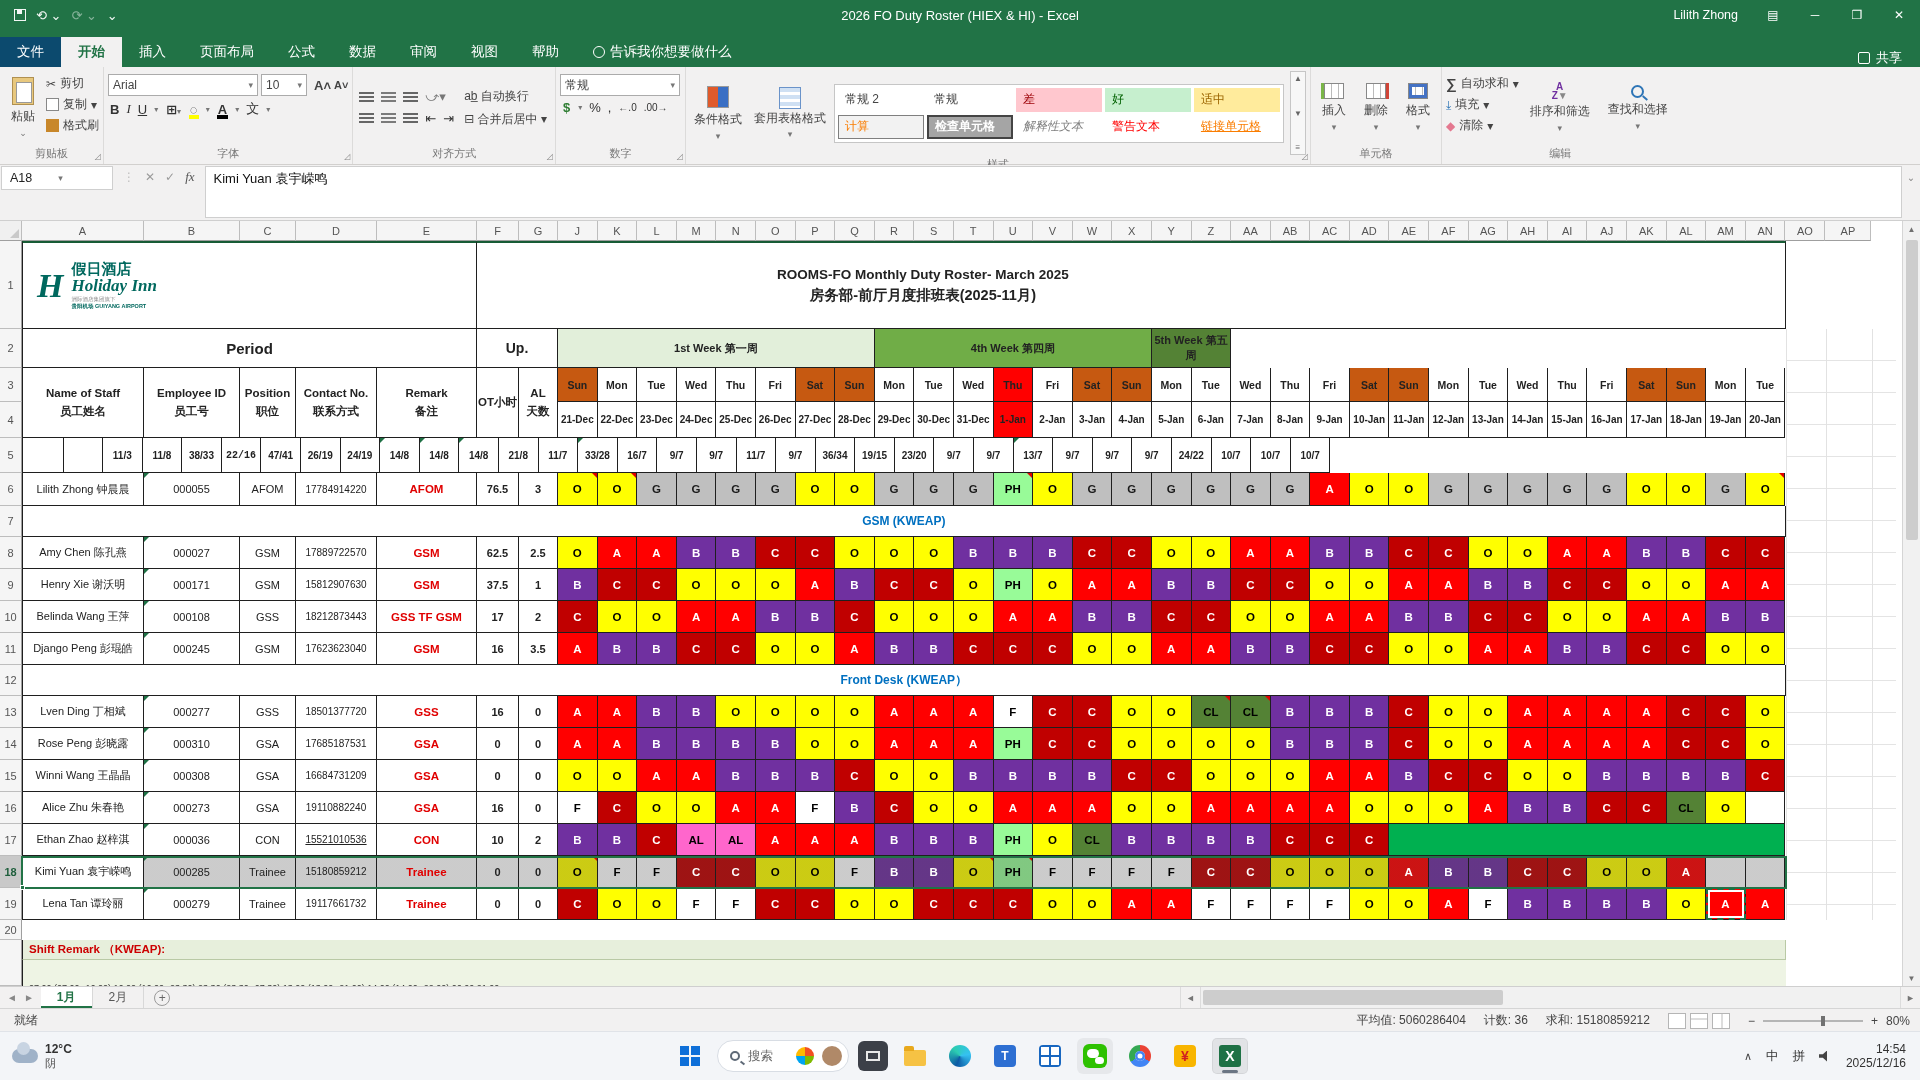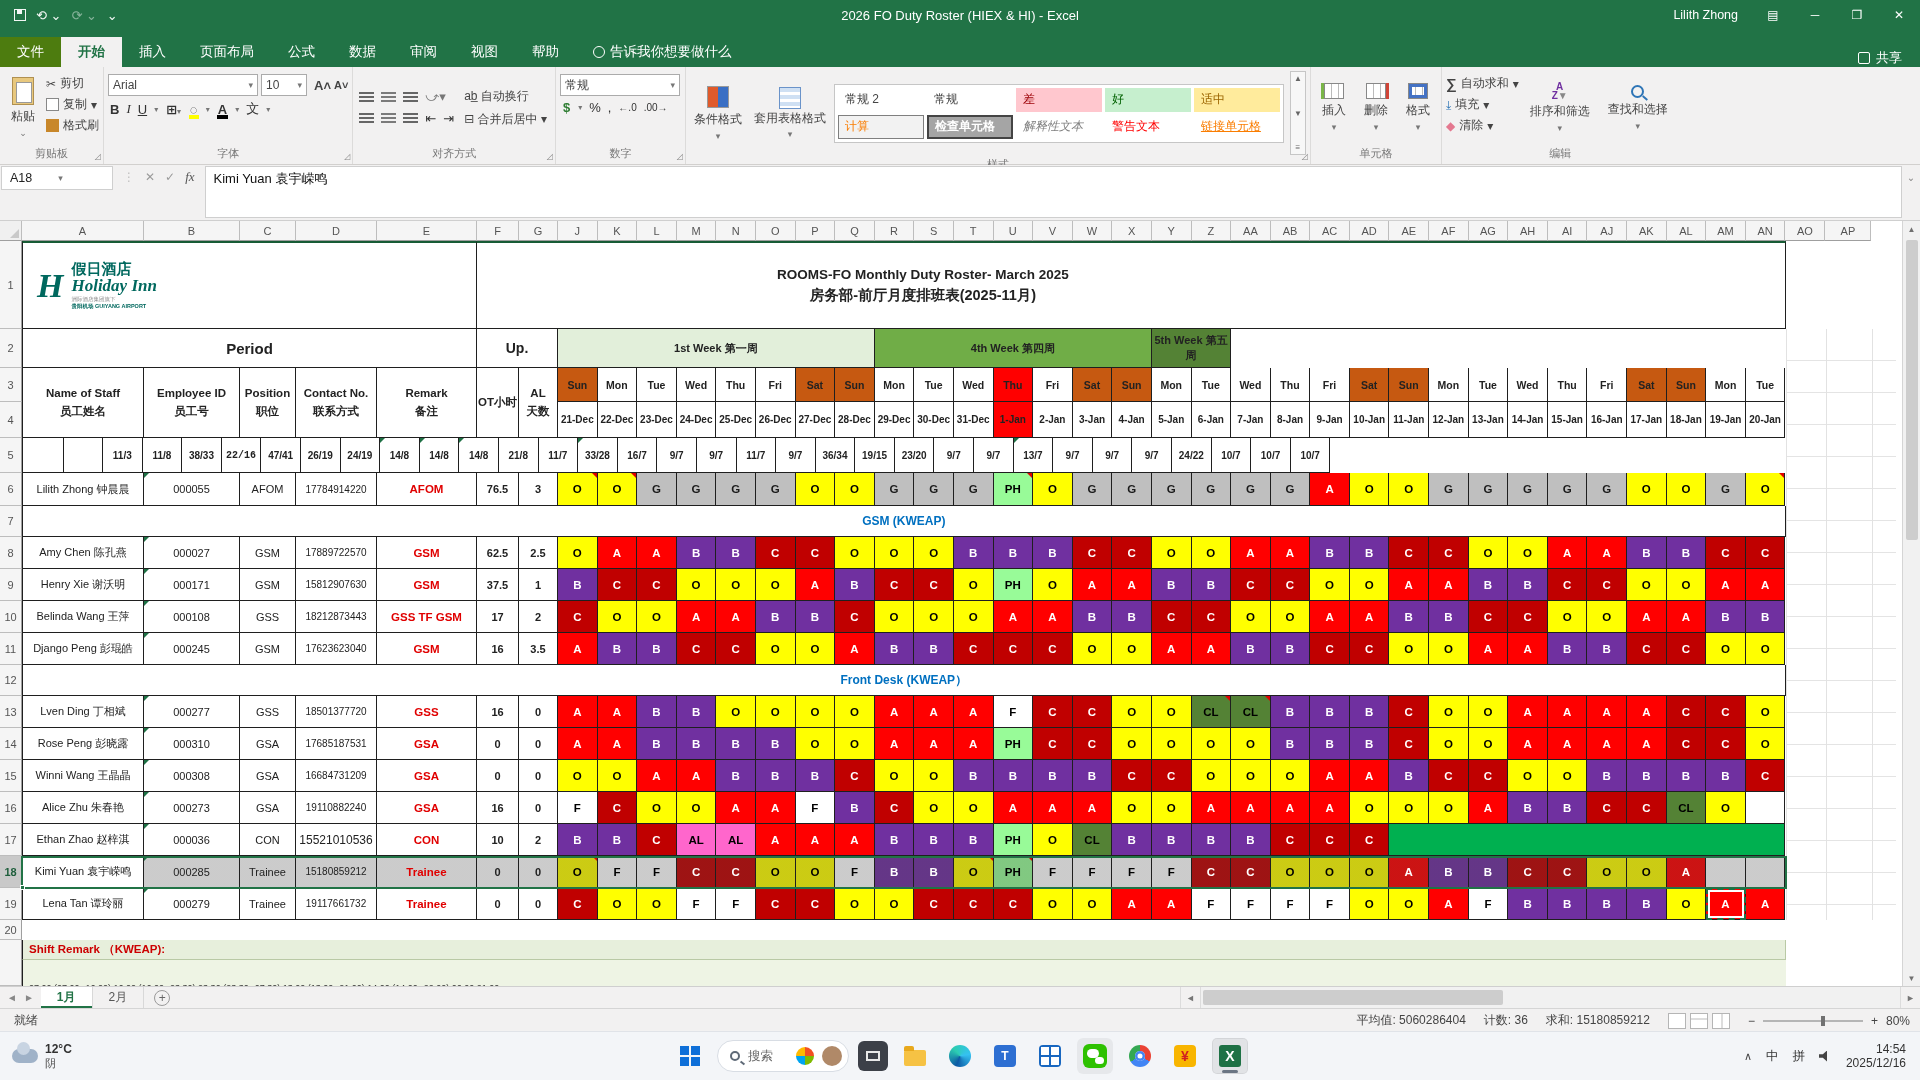--- a/index.html
+++ b/index.html
@@ -16,21 +16,21 @@
   .saveico{width:12px;height:12px;border:1.5px solid #fff;position:relative;display:inline-block}
   .saveico:after{content:"";position:absolute;left:2px;top:0;width:5px;height:4px;background:#fff}
   .title-center{position:absolute;left:0;right:0;text-align:center;font-size:13px;pointer-events:none}
   .tb-right{margin-left:auto;display:flex;align-items:center;height:100%}
   .tb-user{font-size:12.5px;margin-right:14px}
   .tb-btn{width:42px;height:100%;display:flex;align-items:center;justify-content:center;font-size:12px}
 
   
   .ribtabs{position:absolute;left:0;top:30px;width:100%;height:37px;background:#217346;display:flex;align-items:flex-end}
   .rtab{color:#fff;font-size:13.5px;padding:8px 17px;height:30px;display:flex;align-items:center;gap:5px}
-  .rtab.file{background:#4d7c0f}
+  .rtab.file{background:#0c4a6e}
   .rtab.active{background:#f2f1f1;color:#217346;font-weight:bold}
   .bulb{display:inline-block;width:12px;height:12px;border:1.5px solid #fff;border-radius:50%}
   .share{margin-left:auto;color:#fff;font-size:13px;padding:0 18px;display:flex;align-items:center;gap:6px}
 
   
   .ribbon{position:absolute;left:0;top:67px;width:100%;height:98px;background:#f2f1f1;
     border-bottom:1px solid #d2d0ce;display:flex;font-size:12px;color:#444}
   .grp{display:flex;flex-direction:column;border-right:1px solid #dcdbda;padding:4px 4px 0 4px;position:relative}
   .grp-label{margin-top:auto;text-align:center;font-size:11px;color:#777;padding:2px 0 3px}
   .launch{position:absolute;right:2px;bottom:3px;font-size:8px;color:#888}
@@ -1076,21 +1076,21 @@
           <div class="c sh" style="width: 39.6px; height: 32px; background: rgb(192, 0, 0); color: rgb(255, 255, 255);">C</div>
           <div class="c sh" style="width: 39.6px; height: 32px; background: rgb(192, 0, 0); color: rgb(255, 255, 255);">C</div>
           <div class="c sh" style="width: 39.6px; height: 32px; background: rgb(84, 130, 53); color: rgb(0, 0, 0);">CL</div>
           <div class="c sh" style="width: 39.6px; height: 32px; background: rgb(255, 255, 0); color: rgb(0, 0, 0);">O</div>
           <div class="c sh" style="width: 39.6px; height: 32px; background: rgb(255, 255, 255); color: rgb(0, 0, 0);"></div>
         </div>
         <div class="row">
           <div class="c " style="width: 122px; height: 32px; font-size: 11px;">Ethan Zhao 赵梓淇</div>
           <div class="c greentri" style="width: 96px; height: 32px; font-size: 11px;">000036</div>
           <div class="c " style="width: 56px; height: 32px; font-size: 11px;">CON</div>
-          <div class="c " style="width: 81px; height: 32px; font-size: 12px;">15521010536</div>
+          <div class="c " style="width: 81px; height: 32px; font-size: 10px; text-decoration: underline;">15521010536</div>
           <div class="c " style="width: 100px; height: 32px; color: rgb(224, 0, 0); font-weight: bold; font-size: 11.5px;">CON</div>
           <div class="c " style="width: 42px; height: 32px; font-weight: bold; font-size: 11px;">10</div>
           <div class="c " style="width: 39px; height: 32px; font-weight: bold; font-size: 11px;">2</div>
           <div class="c sh" style="width: 39.6px; height: 32px; background: rgb(112, 48, 160); color: rgb(255, 255, 255);">B</div>
           <div class="c sh" style="width: 39.6px; height: 32px; background: rgb(112, 48, 160); color: rgb(255, 255, 255);">B</div>
           <div class="c sh" style="width: 39.6px; height: 32px; background: rgb(192, 0, 0); color: rgb(255, 255, 255);">C</div>
           <div class="c sh" style="width: 39.6px; height: 32px; background: rgb(255, 102, 204); color: rgb(0, 0, 0);">AL</div>
           <div class="c sh" style="width: 39.6px; height: 32px; background: rgb(255, 102, 204); color: rgb(0, 0, 0);">AL</div>
           <div class="c sh" style="width: 39.6px; height: 32px; background: rgb(255, 0, 0); color: rgb(255, 255, 255);">A</div>
           <div class="c sh" style="width: 39.6px; height: 32px; background: rgb(255, 0, 0); color: rgb(255, 255, 255);">A</div>

